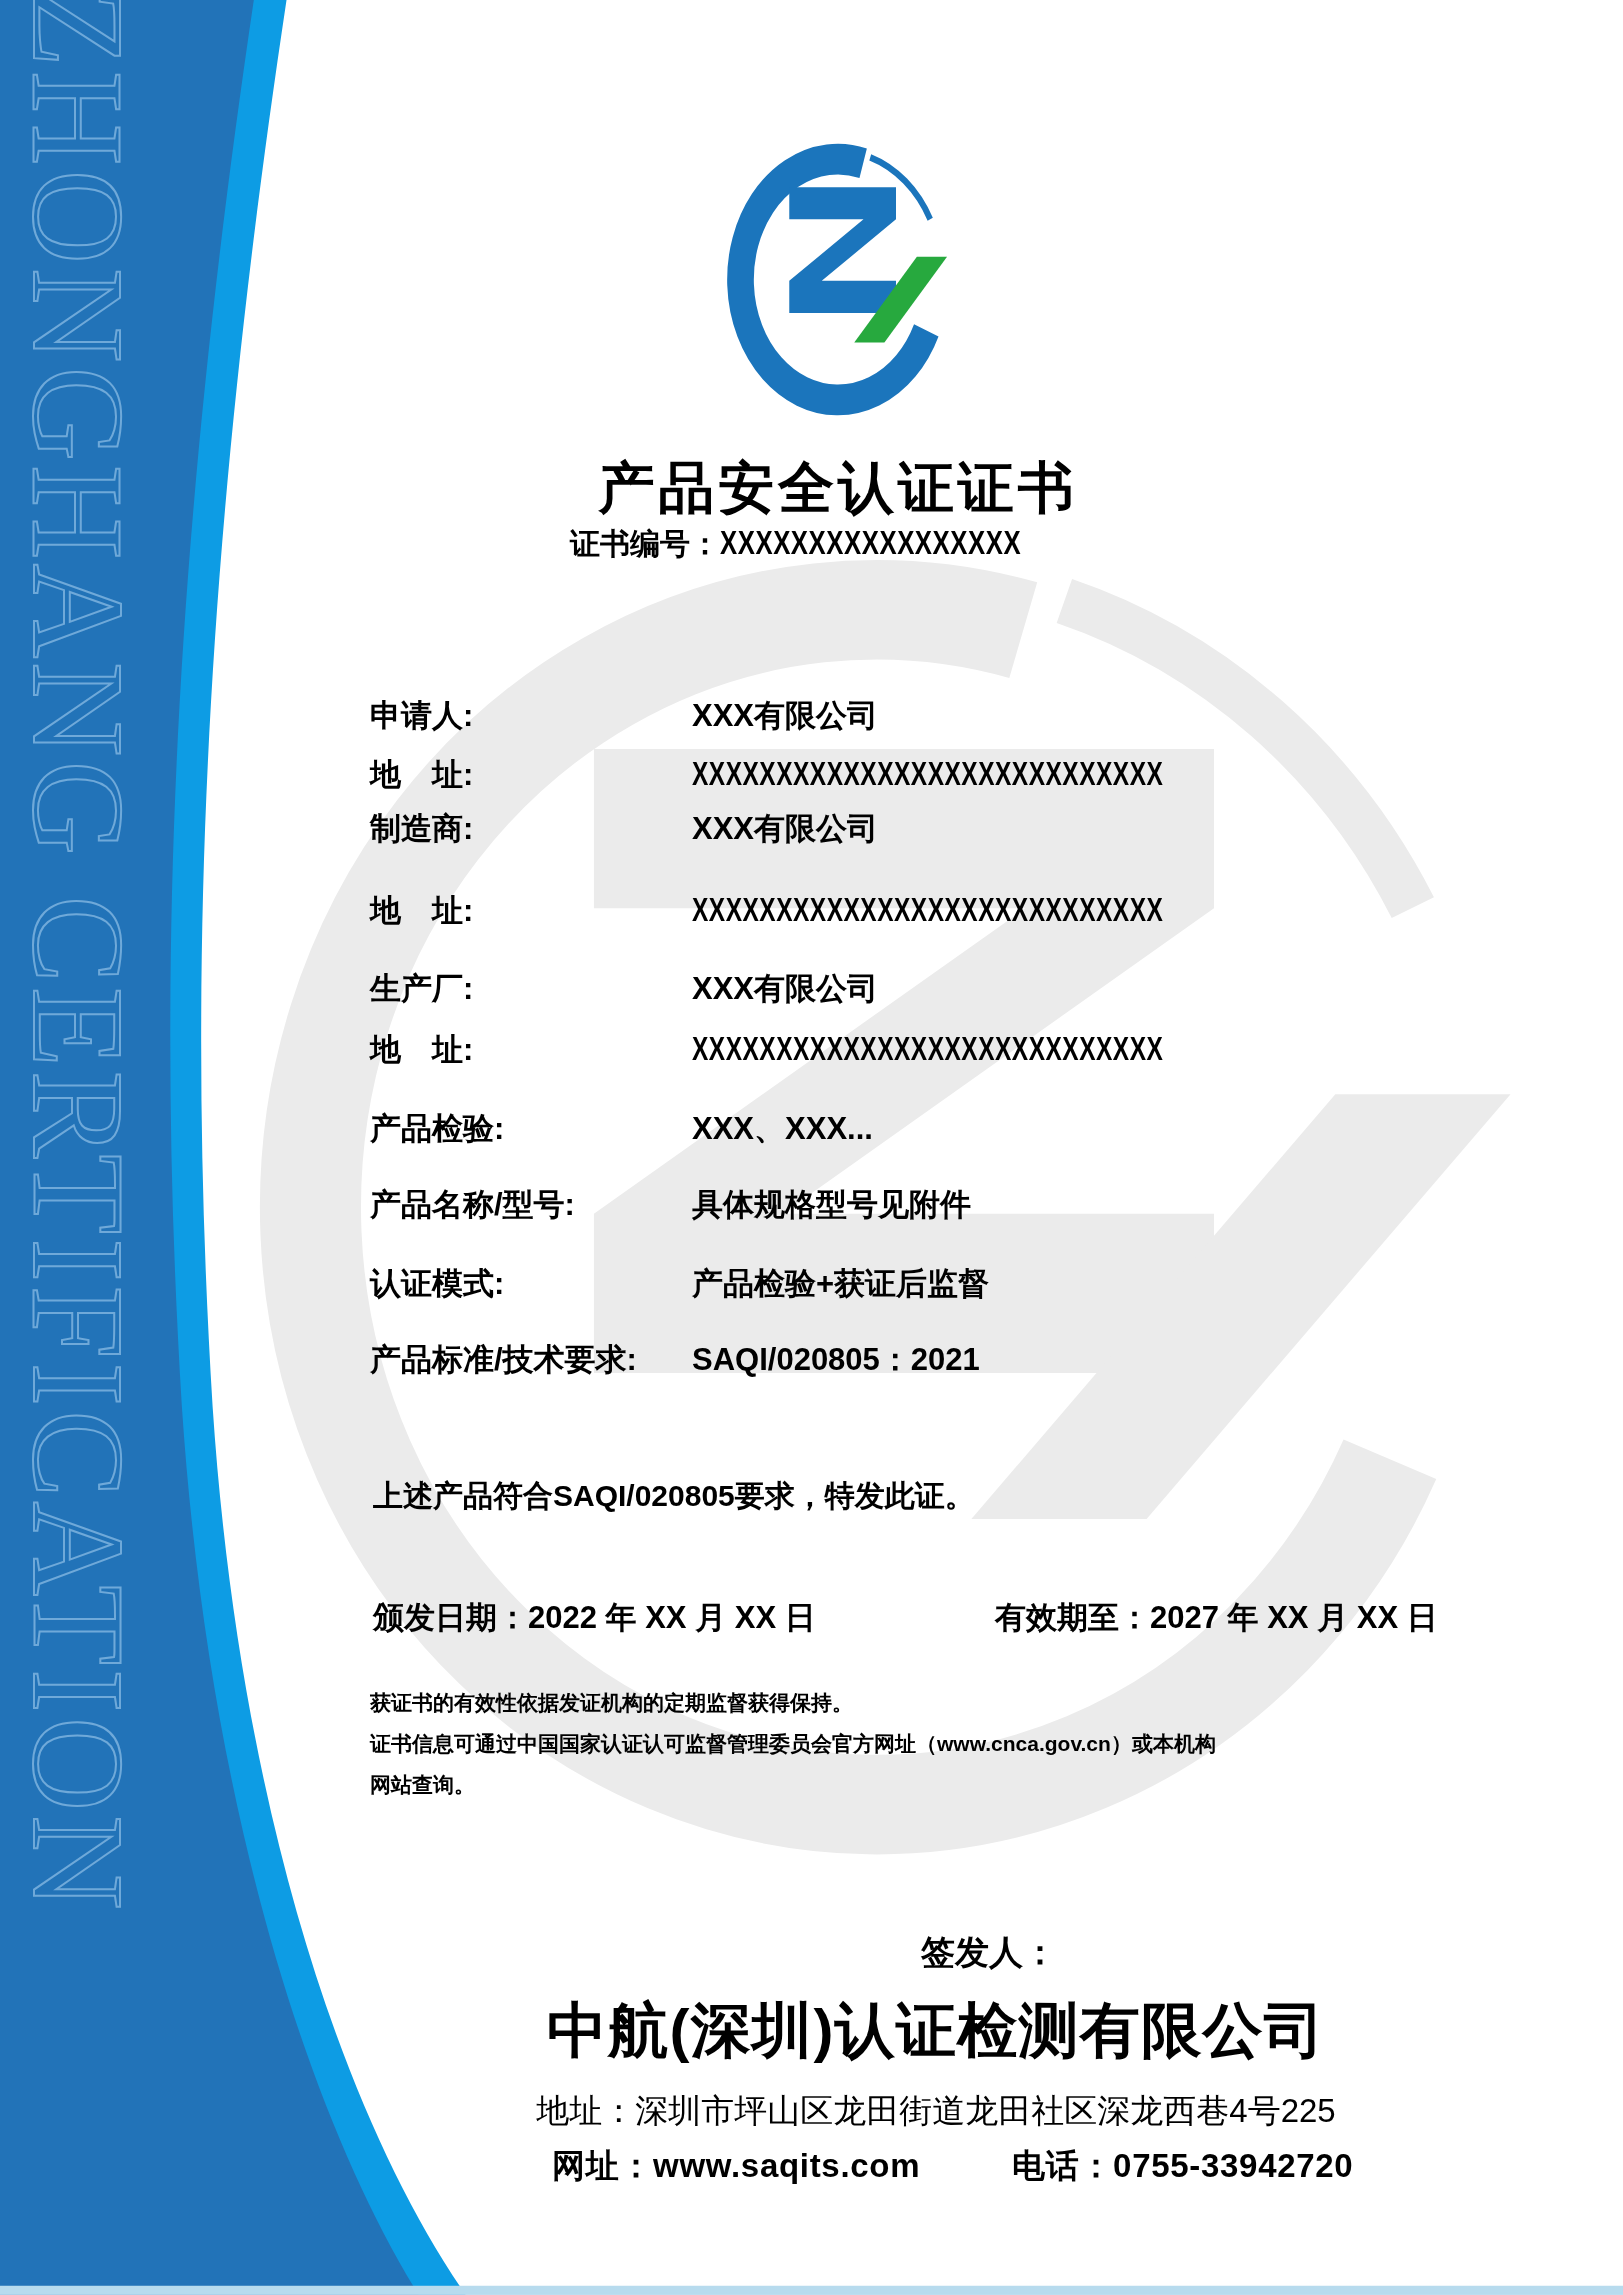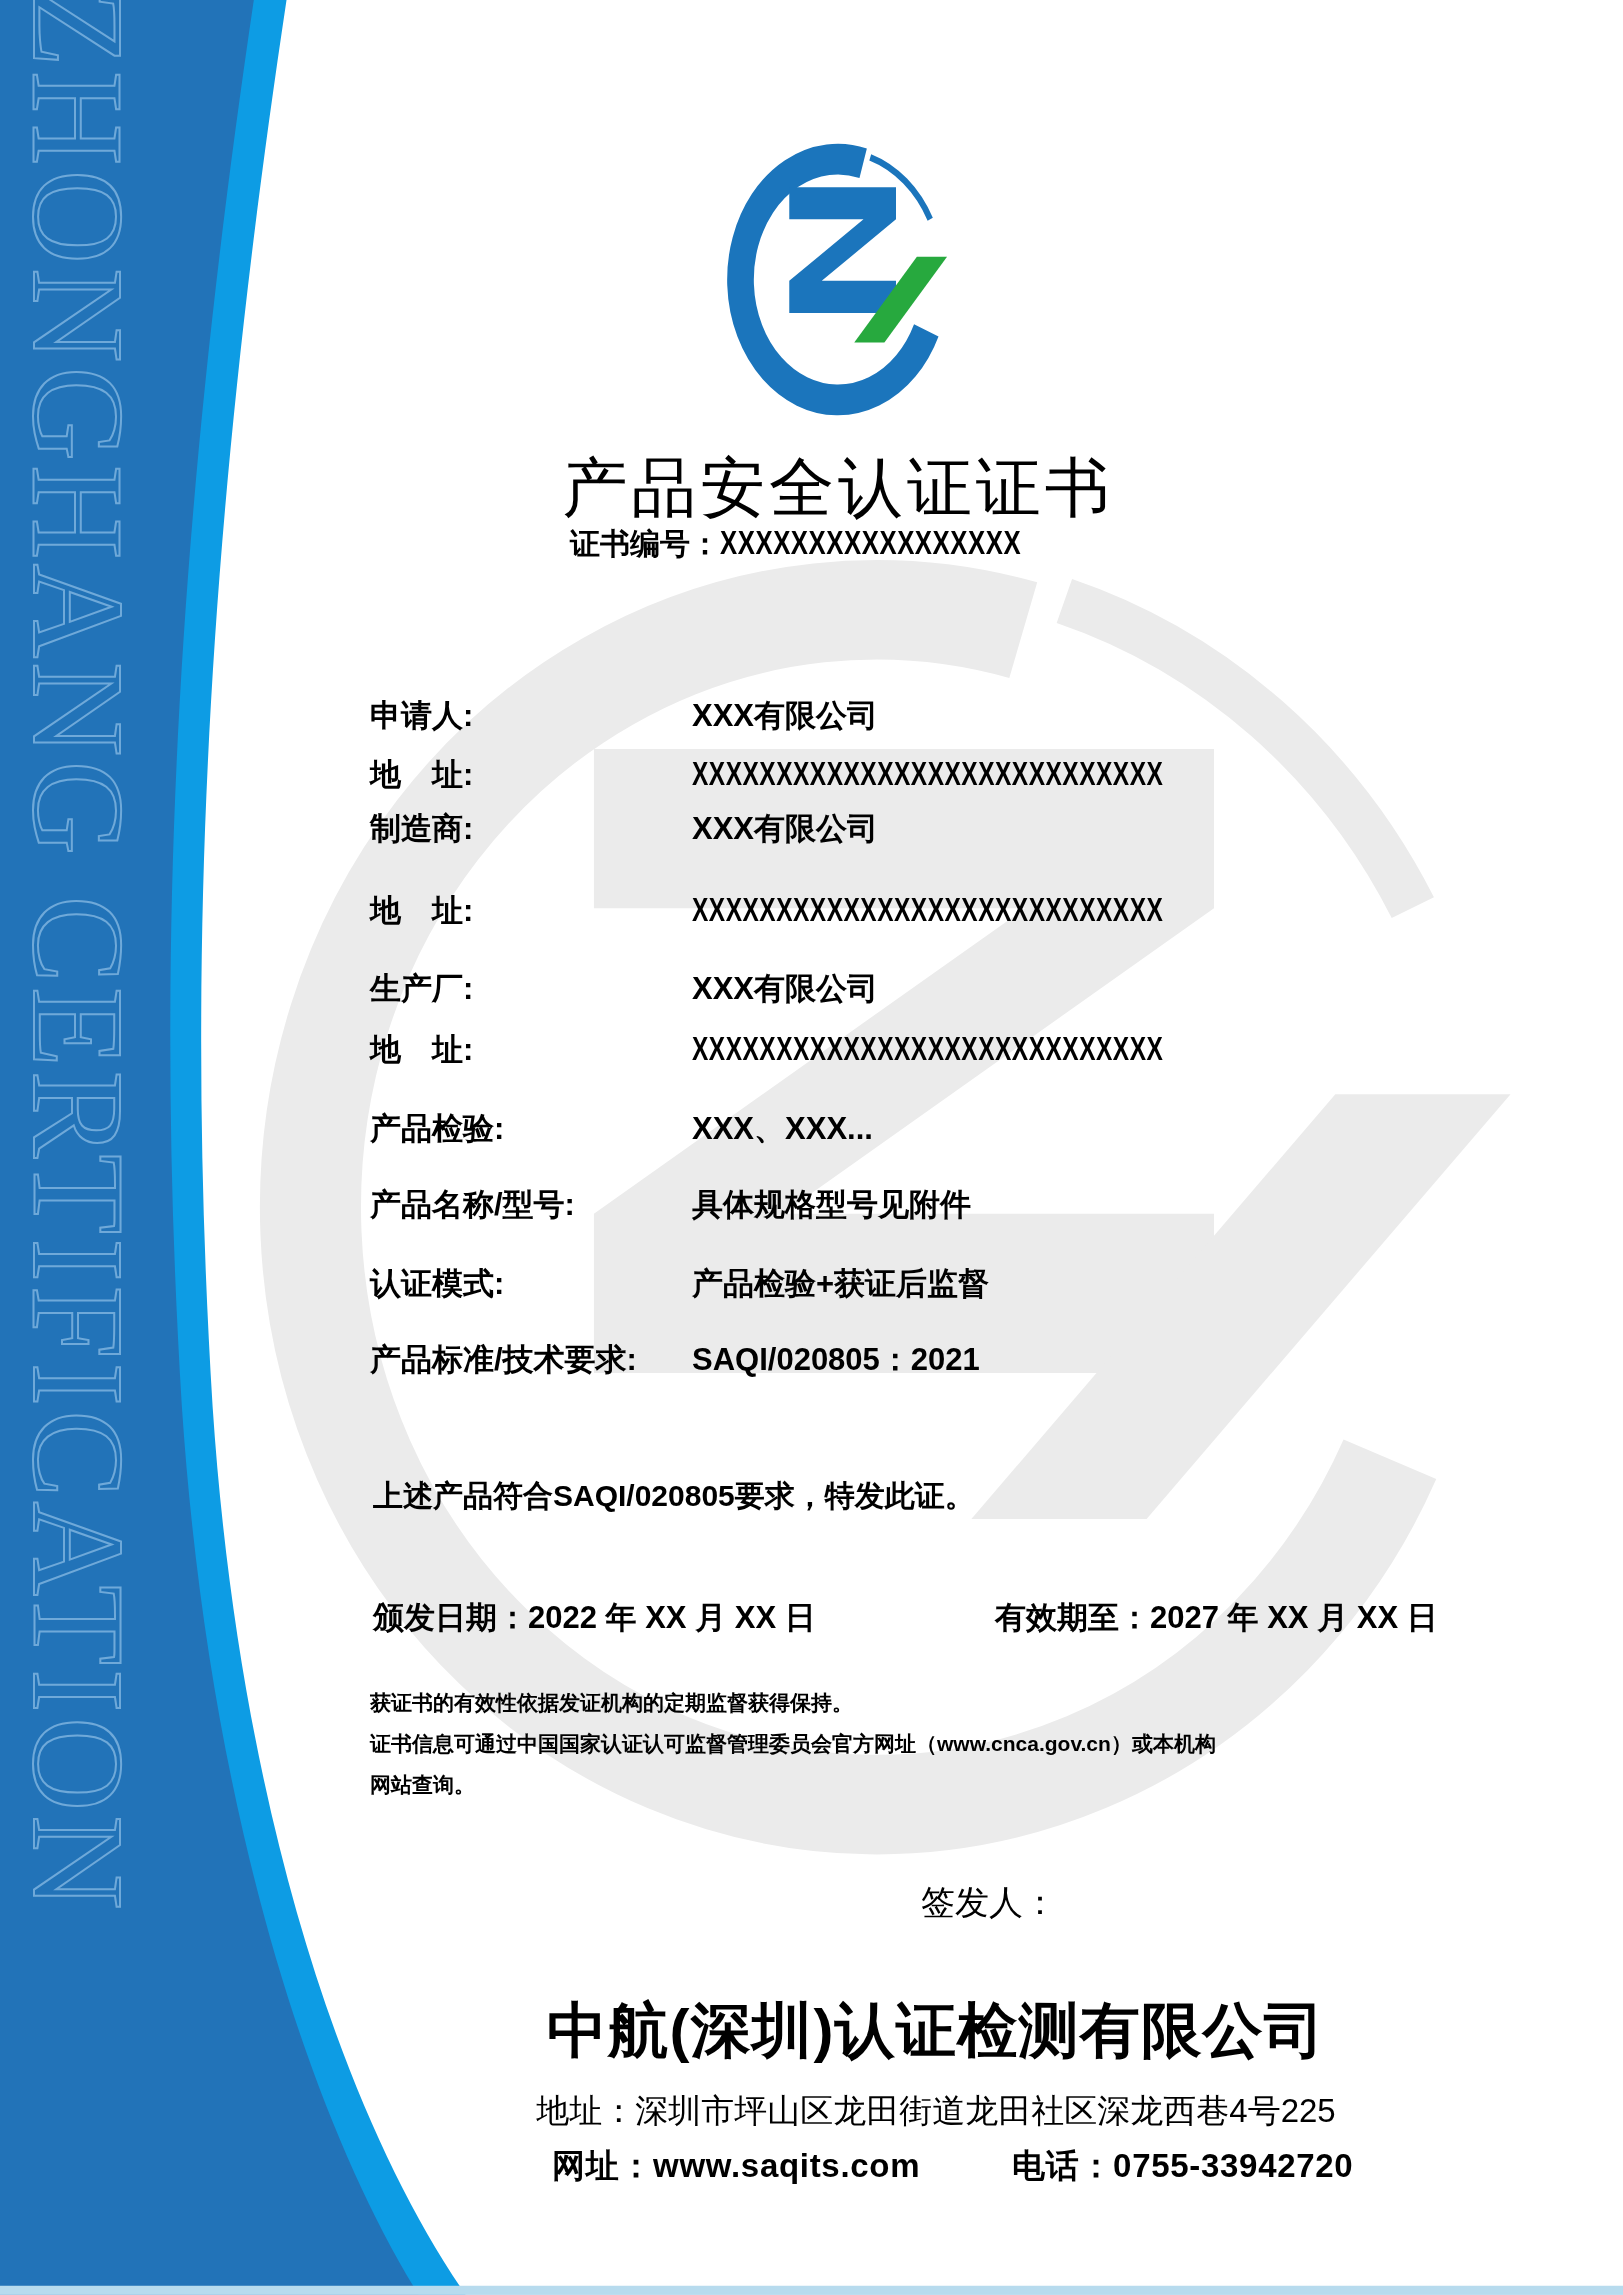--- a/index.html
+++ b/index.html
@@ -36,35 +36,35 @@
   .p-slash{fill:var(--slashc);}
   svg.logo{--ringc:var(--logo_blue);--zc:var(--logo_blue);--slashc:var(--logo_green);}
   svg.watermark-svg{--ringc:var(--watermark_gray);--zc:var(--watermark_gray);--slashc:var(--watermark_gray);}
   svg.watermark-svg .p-ring{stroke-width:15px;}
   svg.watermark-svg .p-sliver{stroke-width:7px;}
   
   .content{position:absolute;left:0;top:0;width:1623px;height:2295px;z-index:4;}
   .header{position:absolute;left:347px;top:139px;width:982px;text-align:center;}
   .logo{display:block;margin:0 auto;width:232px;height:281px;}
   .title{
-    margin:31px 0 0 0;font-size:65px;line-height:73px;font-weight:400;
+    margin:31px 0 0 0;font-size:56px;line-height:73px;font-weight:700;
     letter-spacing:3.9px;white-space:nowrap;
   }
   .certno{display:flex;justify-content:center;align-items:baseline;white-space:nowrap;}
   .certno-label{font-size:30px;font-weight:700;}
   .certno-value{font-size:33px;font-weight:700;display:inline-block;transform:scaleX(0.78);transform-origin:left center;letter-spacing:0.7px;}
   .frow{position:absolute;left:0;width:1623px;height:39px;}
   .flabel{position:absolute;left:370px;font-size:31px;font-weight:700;white-space:nowrap;}
   .fvalue{position:absolute;left:692px;font-size:31px;font-weight:700;white-space:nowrap;}
   .xval{transform:scaleX(0.72);transform-origin:left center;letter-spacing:0.7px;font-size:34px;}
   .statement{position:absolute;left:373px;top:1476px;font-size:30px;font-weight:700;white-space:nowrap;}
   .date-issued{position:absolute;left:373px;top:1597px;font-size:31px;font-weight:700;white-space:nowrap;}
   .date-valid{position:absolute;left:995px;top:1597px;font-size:31px;font-weight:700;white-space:nowrap;}
   .notes{position:absolute;left:370px;top:1682px;width:1073px;font-size:21px;font-weight:700;line-height:41px;}
-  .issuer{position:absolute;left:921px;top:1880px;font-size:34px;font-weight:400;white-space:nowrap;}
+  .issuer{position:absolute;left:921px;top:1930px;font-size:34px;font-weight:700;white-space:nowrap;}
   .footer-company{position:absolute;left:380px;top:1997px;width:1112px;text-align:center;font-size:60px;line-height:67px;font-weight:700;letter-spacing:1.3px;white-space:nowrap;}
   .footer-address{position:absolute;left:380px;top:2089px;width:1112px;text-align:center;font-size:33px;font-weight:400;white-space:nowrap;}
   .footer-website{position:absolute;left:552px;top:2144px;font-size:33px;font-weight:700;white-space:nowrap;letter-spacing:0.7px;}
   .footer-phone{position:absolute;left:1012px;top:2144px;font-size:33px;font-weight:700;white-space:nowrap;letter-spacing:0.7px;}
 </style>
 </head>
 <body>
 
 <svg class="watermark-svg" viewBox="0 0 200 210" preserveAspectRatio="none" aria-hidden="true">
   <path class="p-ring" d="M121.7,18.1 A84,90 0 1 0 176.1,143"></path>

